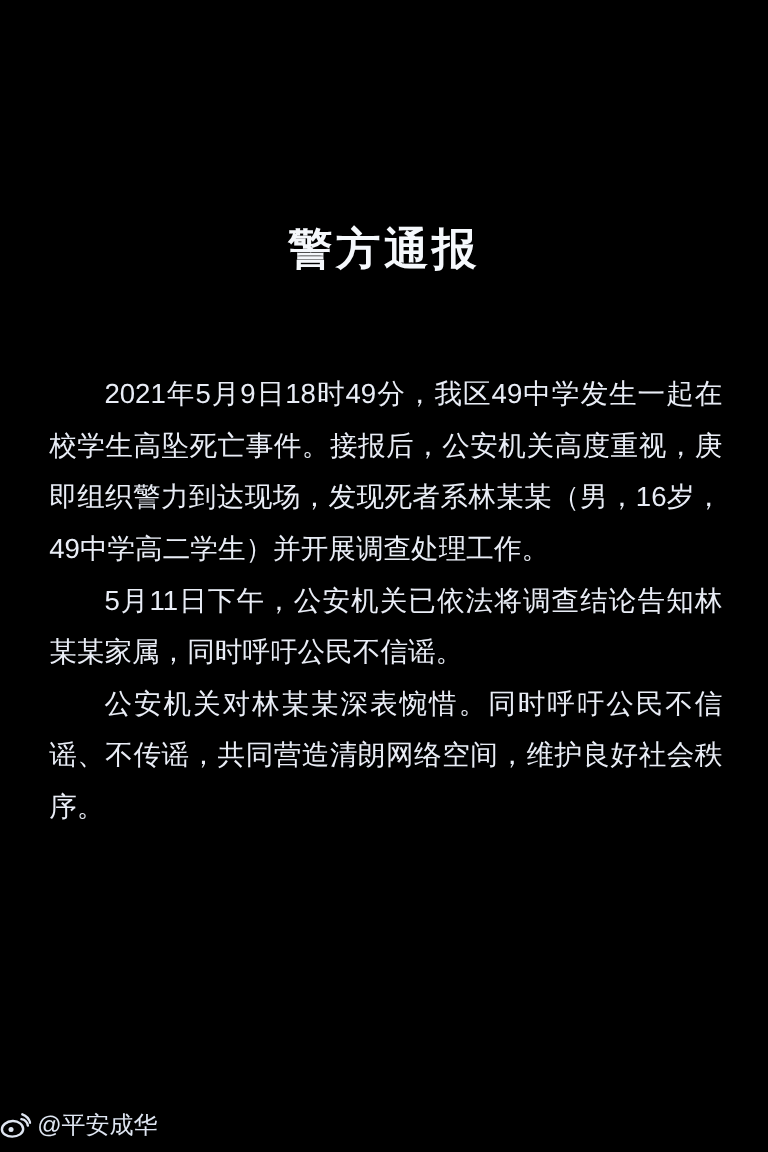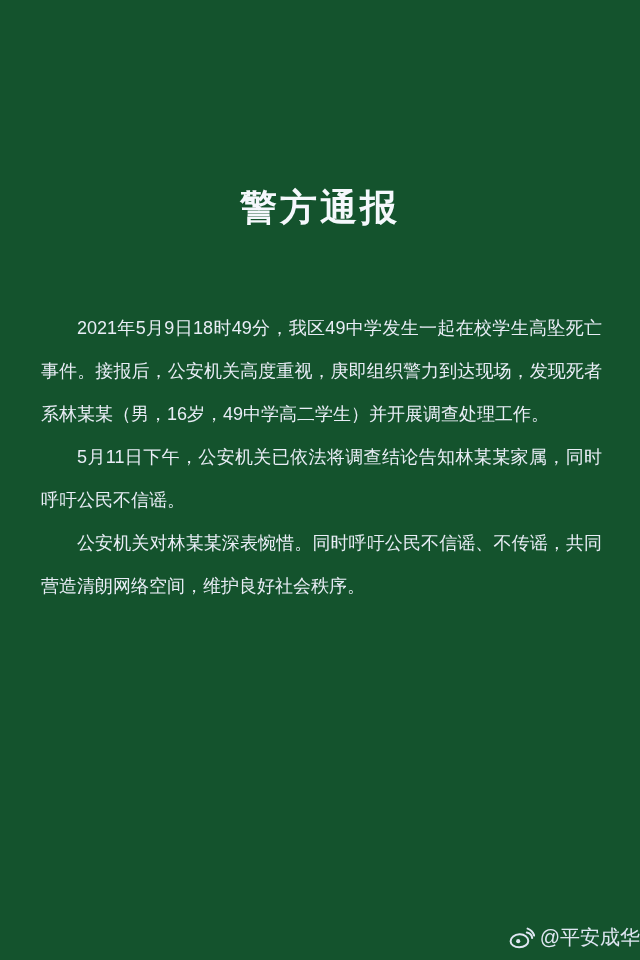--- a/index.html
+++ b/index.html
@@ -29,53 +29,53 @@
     font-weight: bold;
     letter-spacing: 3px;
     color: #f5f8fc;
   }
   .content {
     position: absolute;
     top: 307px;
     left: 41px;
     width: 561px;
     color: #e9edf6;
-    font-size: 18px;
+    font-size: 23px;
     line-height: 43px;
     text-align: justify;
     text-justify: inter-character;
   }
   .content p {
     margin: 0;
     text-indent: 2em;
   }
   .footer {
     position: absolute;
     top: 924px;
     left: 0;
     width: 100%;
     display: flex;
-    justify-content: flex-end;
+    justify-content: flex-start;
     align-items: center;
     gap: 5px;
     color: #dfe6f2;
     font-size: 20px;
   }
   .weibo-icon {
     display: inline-flex;
     align-items: center;
   }
   .weibo-icon svg {
     display: block;
   }
 </style>
 </head>
 <body>
 
-<div class="poster" style="background: #14532d;">
+<div class="poster" style="background: #000000;">
 
   <h1 class="title" style="color: rgb(245, 248, 252);">警方通报</h1>
 
   <div class="content" style="color: rgb(233, 237, 246);">
     <p>2021年5月9日18时49分，我区49中学发生一起在校学生高坠死亡事件。接报后，公安机关高度重视，庚即组织警力到达现场，发现死者系林某某（男，16岁，49中学高二学生）并开展调查处理工作。</p>
     <p>5月11日下午，公安机关已依法将调查结论告知林某某家属，同时呼吁公民不信谣。</p>
     <p>公安机关对林某某深表惋惜。同时呼吁公民不信谣、不传谣，共同营造清朗网络空间，维护良好社会秩序。</p>
   </div>
 
   <div class="footer">

